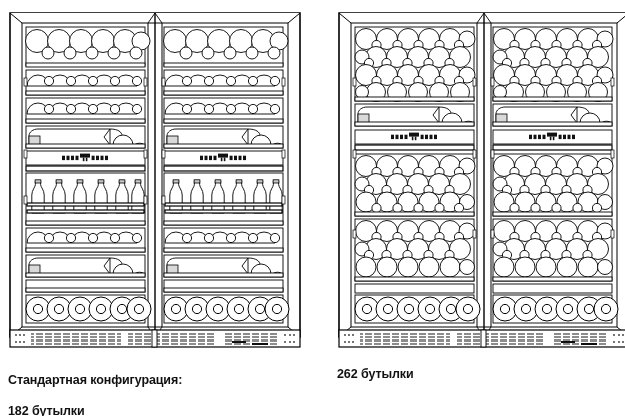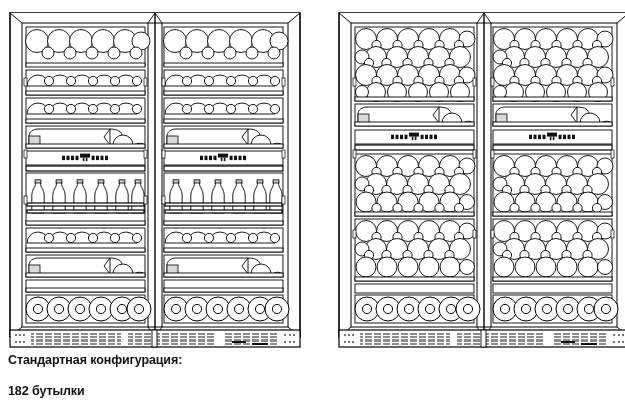--- a/index.html
+++ b/index.html
@@ -13,21 +13,21 @@
   #root{position:relative;width:625px;height:416px;}
 
   .diagram{position:absolute;left:0;top:0;width:625px;height:350px;}
 
   .captions{position:absolute;left:0;top:352px;width:625px;height:64px;}
   .caption{position:absolute;top:0;}
   .caption.left{left:8px;}
   .caption.right{left:337px;}
   .caption .line1{
     font-size:12.5px;font-weight:bold;letter-spacing:-0.1px;
-    line-height:17px;white-space:nowrap;
+    line-height:17px;white-space:nowrap;margin-top:20px;
   }
   .caption .line2{
     font-size:12.5px;font-weight:bold;letter-spacing:-0.1px;
     line-height:17px;white-space:nowrap;margin-top:14px;
   }
   svg{display:block;}
 </style>
 </head>
 <body>
 
@@ -888,16 +888,17 @@
       </g>
     </svg>
   </div>
 
   <div class="captions">
     <div class="caption left">
       <div class="line1">Стандартная конфигурация:</div>
       <div class="line2">182 бутылки</div>
     </div>
     <div class="caption right">
+      <div class="line2">262 бутылки</div>
     </div>
   </div>
 
 </div>
 
 </body></html>

